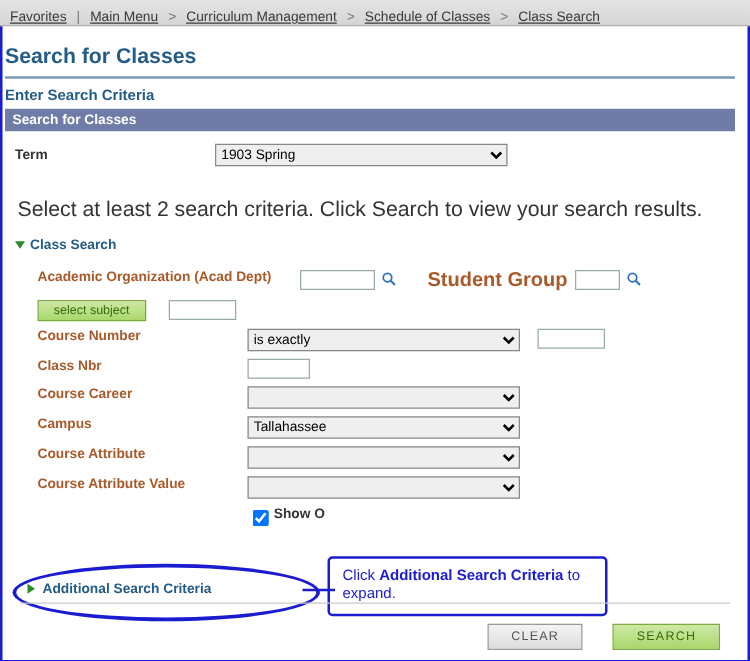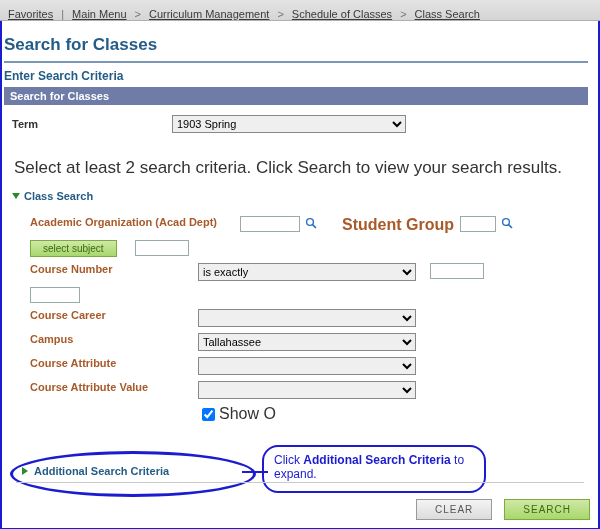--- a/index.html
+++ b/index.html
@@ -21,28 +21,28 @@
 .twist-link{color:#235c87;font-weight:bold;font-size:11px;cursor:pointer}
 .sub{padding:4px 0 0 24px}
 .sub .srow{display:flex;align-items:flex-start;margin:6px 0}
 .sub .slbl{width:168px;font-weight:bold;color:#a85a2a;font-size:11px}
 input.txt{font-size:11px;border:1px solid #9aa;padding:1px 2px;background:#fff}
 .lookup{display:inline-flex;width:14px;height:14px;margin-left:4px;align-items:center;justify-content:center;cursor:pointer}
 .sg-lbl{color:#a85a2a;font-weight:bold;font-size:16px;margin:0 6px 0 24px}
 .select-subject-btn{background:linear-gradient(#cfe8a6,#a9d76b);border:1px solid #7baa3f;color:#396b10;font-size:10px;padding:2px 12px;cursor:pointer}
 .ps-select{width:218px;border:1px solid #888;font-size:11px;height:18px}
 .chk{margin-right:4px}
-.chk-lbl{color:#333;font-size:16px;font-weight:normal}
+.chk-lbl{color:#333;font-size:11px;font-weight:bold}
 .addl-row{position:absolute;left:20px;top:444px;display:flex;align-items:center}
 .tri-closed{display:inline-block;width:0;height:0;border-top:4px solid transparent;border-bottom:4px solid transparent;border-left:6px solid #2b8a2b;margin-right:6px;vertical-align:middle}
 .addl-ellipse{position:absolute;left:8px;top:430px;width:240px;height:40px;border:3px solid #1b1bd0;border-radius:50%/50%;pointer-events:none}
-.callout{position:absolute;left:260px;top:424px;width:224px;height:48px;border:2px solid #1b1bd0;border-radius:16px;color:#1b1bd0;font-size:12px;padding:6px 10px;box-sizing:border-box}
+.callout{position:absolute;left:260px;top:424px;width:224px;height:48px;border:2px solid #1b1bd0;border-radius:4px;color:#1b1bd0;font-size:12px;padding:6px 10px;box-sizing:border-box}
 .callout b{font-weight:bold}
 .callout-line{position:absolute;left:240px;top:450px;width:26px;height:2px;background:#1b1bd0}
-.btn-row{position:absolute;right:8px;bottom:8px;display:flex;gap:12px}
+.btn-row{position:absolute;right:22px;bottom:8px;display:flex;gap:24px}
 .btn{font-size:10px;padding:4px 18px;border:1px solid #999;cursor:pointer;letter-spacing:1px}
 .btn-clear{background:linear-gradient(#f4f4f4,#dcdcdc);color:#555}
 .btn-search{background:linear-gradient(#cfe8a6,#a9d76b);color:#396b10;border-color:#7baa3f}
 .hrb{position:absolute;left:14px;right:14px;bottom:40px;border:none;border-top:1px solid #c9c9c9}
 </style>
 </head>
 <body>
 <div class="page">
 
 <div class="crumb-bar">
@@ -103,20 +103,21 @@
       </div>
 
       <div class="srow">
         <span class="slbl">Course Number</span>
         <select class="ps-select"><option>is exactly</option></select>
         <span style="width:14px"></span>
         <input class="txt" style="width: 48px;">
       </div>
 
       <div class="srow">
+        <span class="slbl">Class Nbr</span>
         <input class="txt" style="width: 44px;">
       </div>
 
       <div class="srow">
         <span class="slbl">Course Career</span>
         <select class="ps-select"><option></option></select>
       </div>
       <div class="srow" style="margin-top:2px">
         <span class="slbl">Campus</span>
         <select class="ps-select"><option>Tallahassee</option></select>

